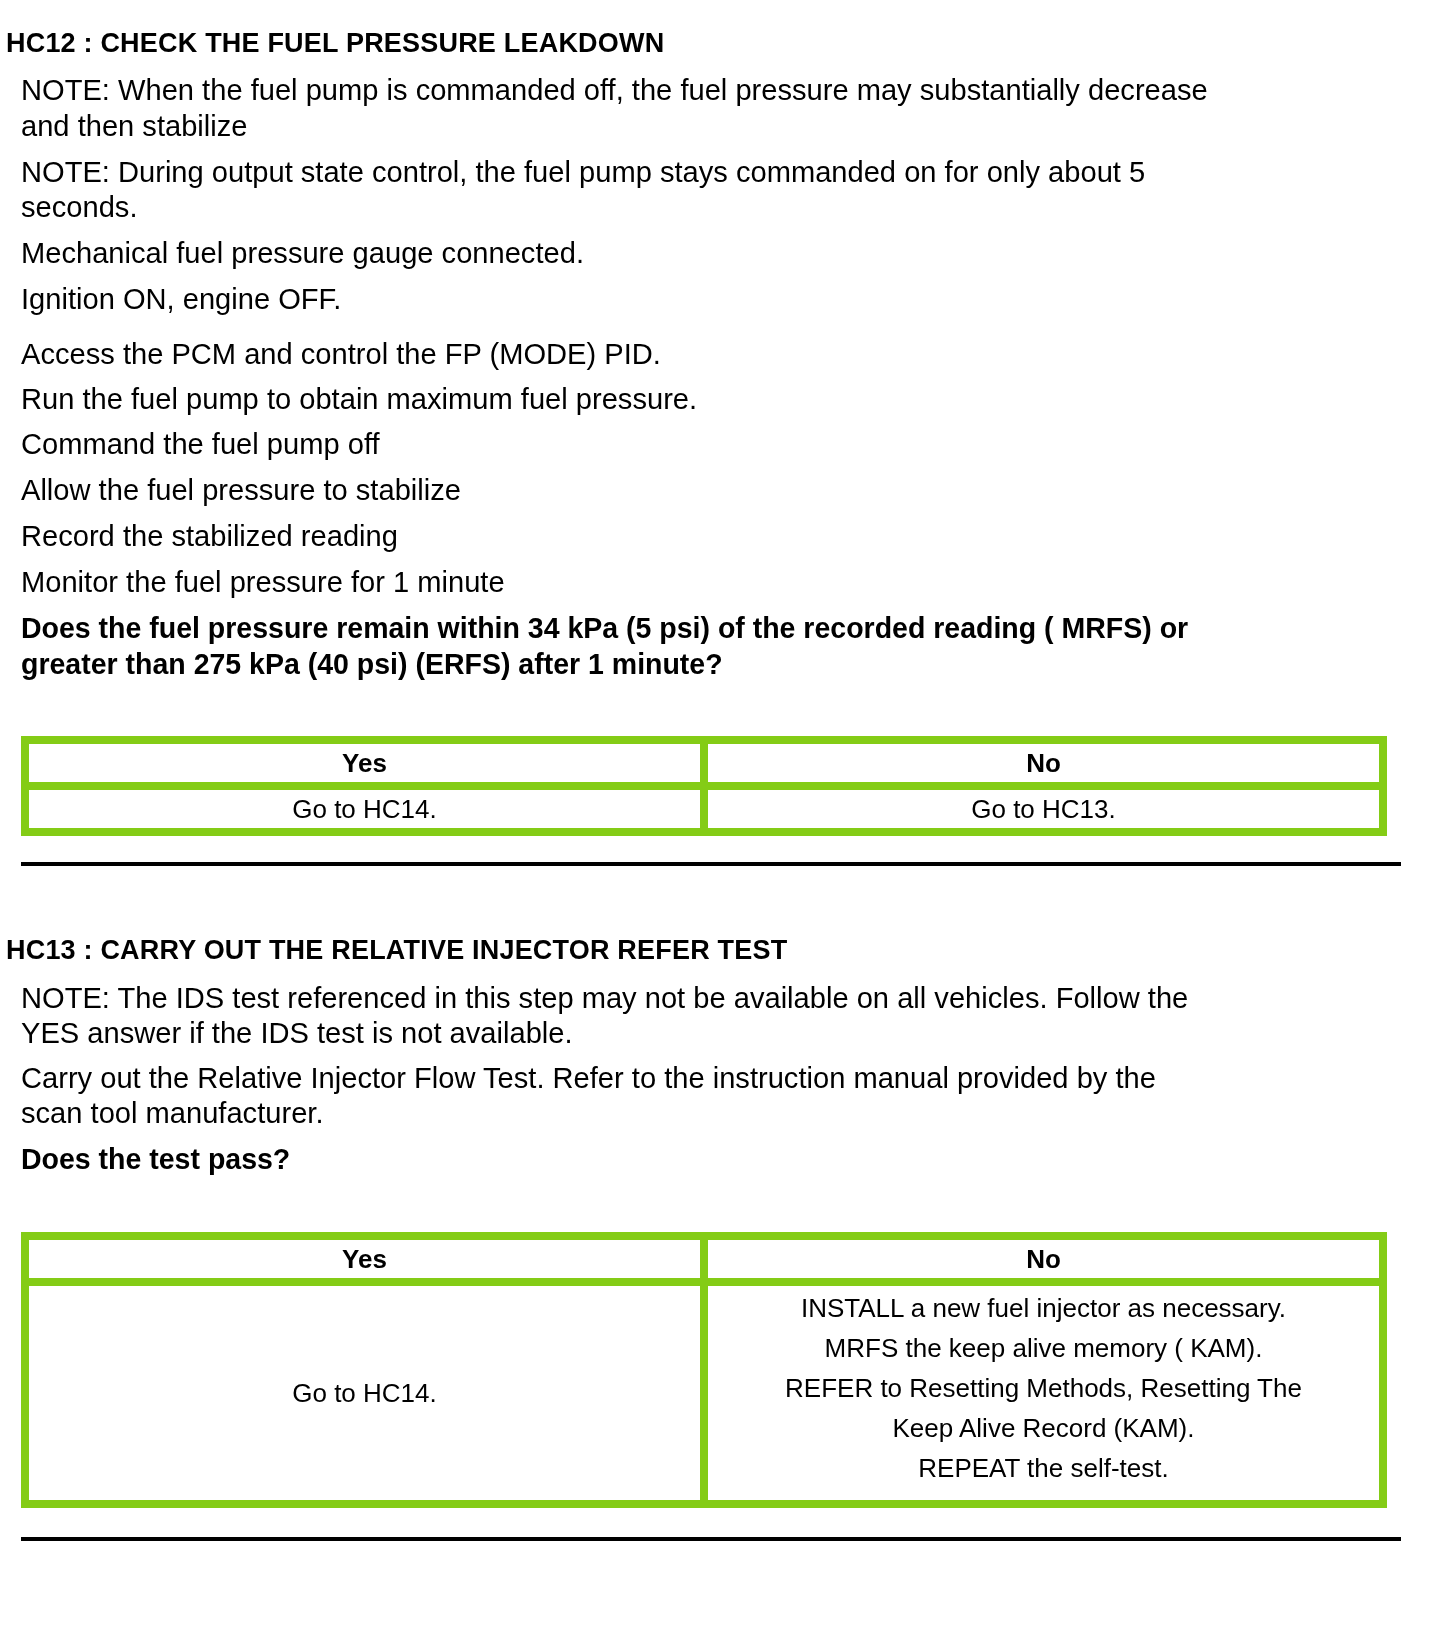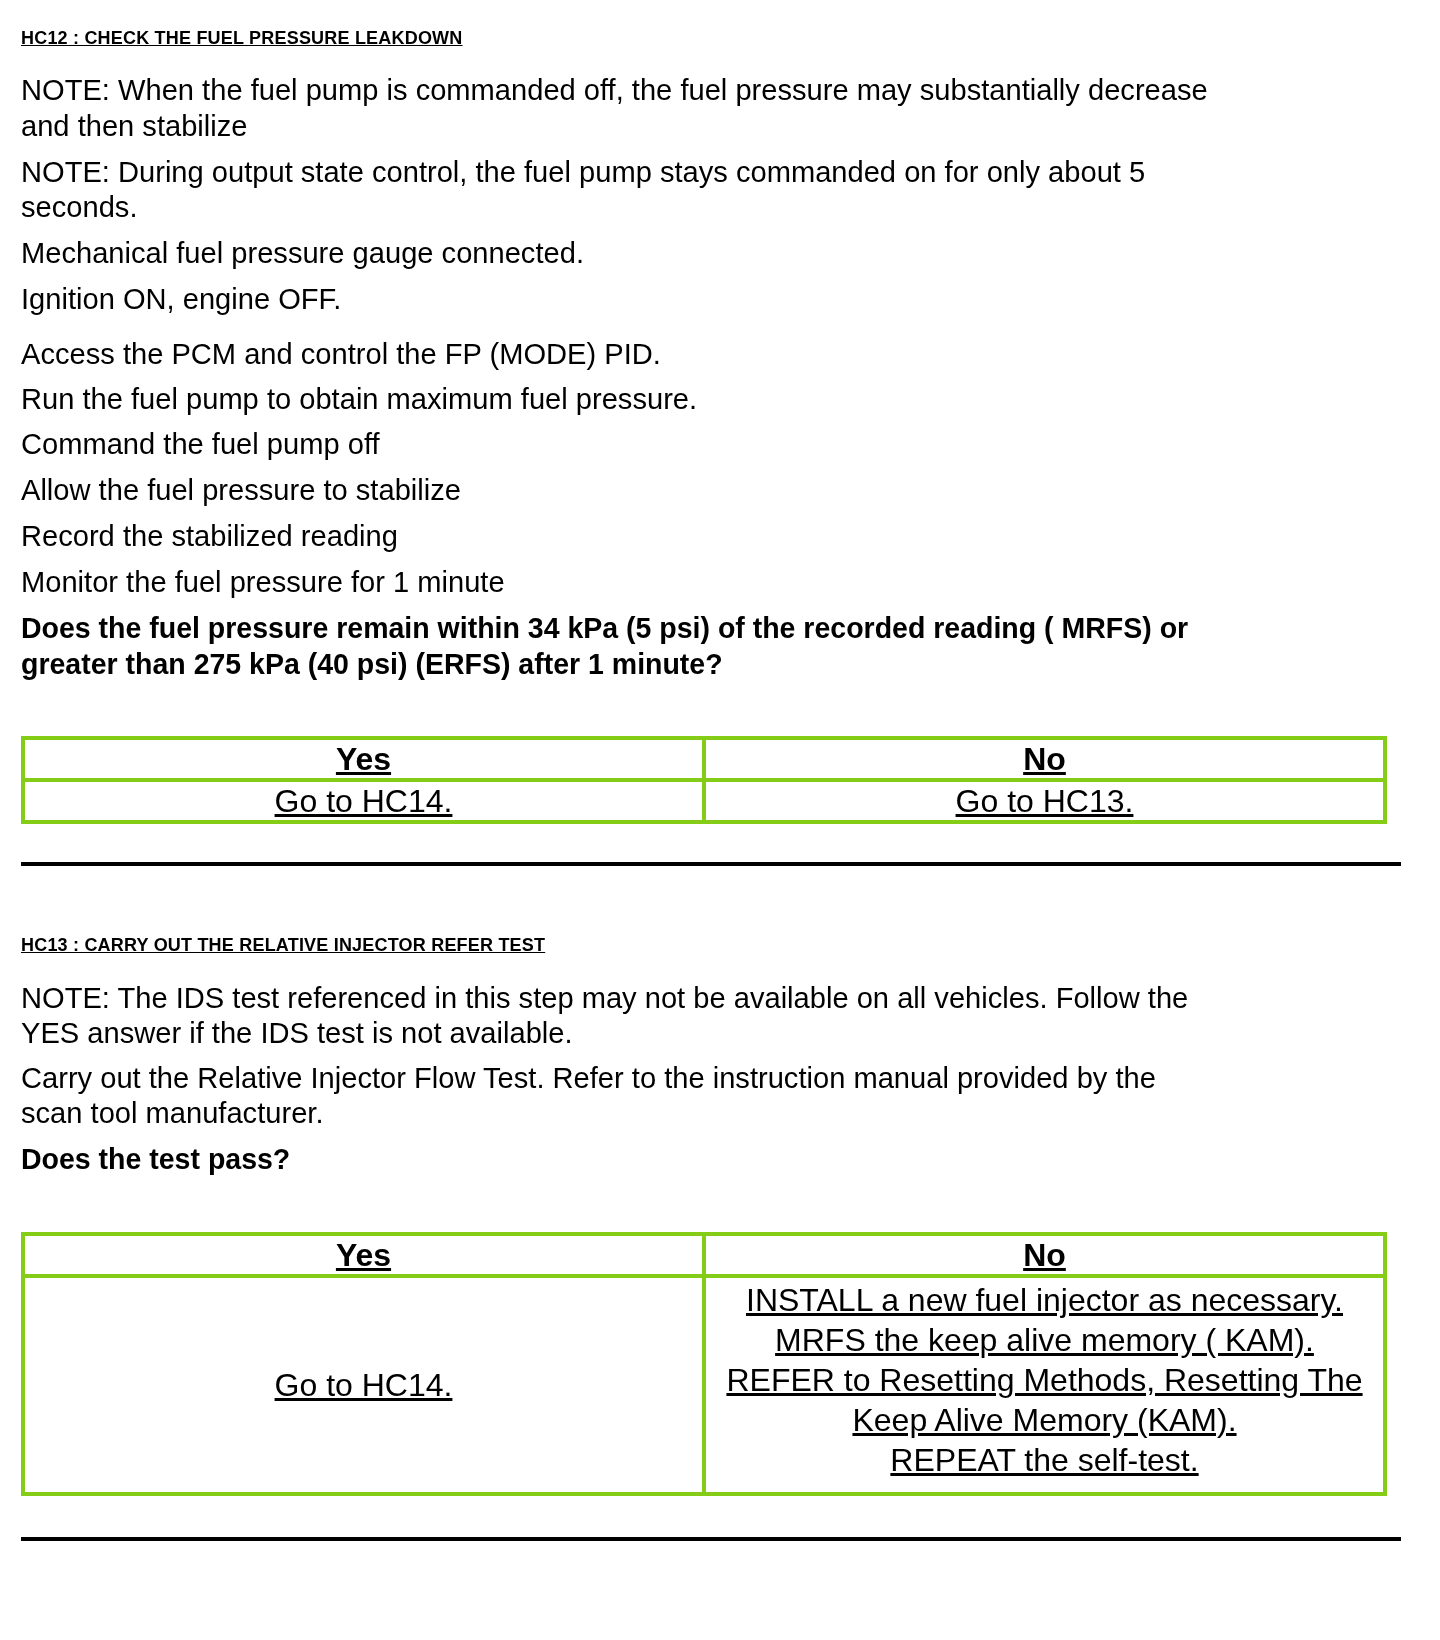--- a/index.html
+++ b/index.html
@@ -1,29 +1,29 @@
 <!DOCTYPE html>
 <html><head>
 <meta charset="utf-8">
 <style>
   html, body { margin: 0; padding: 0; background: #ffffff; }
   body {
     width: 1440px; height: 1640px; position: relative; overflow: hidden;
     font-family: "Liberation Sans", sans-serif; color: #000;
   }
   .abs { position: absolute; }
-  .heading { font-weight: bold; font-size: 18px; left: 21px; letter-spacing: 0.2px; text-decoration: underline; }
+  .heading { font-weight: bold; font-size: 27px; left: 6px; letter-spacing: 0.2px; }
   .p { left: 21px; font-size: 30px; line-height: 36px; white-space: nowrap; transform-origin: left top; transform: scaleX(0.97); }
   .q { left: 21px; font-size: 30px; line-height: 36px; font-weight: bold; white-space: nowrap; transform-origin: left top; transform: scaleX(0.95); }
   table.yn {
     position: absolute; left: 21px; width: 1366px; border-collapse: collapse;
     border: 4px solid #000;
   }
   table.yn td, table.yn th {
-    border: 4px solid #84cc16; font-size: 32px; text-align: center; padding: 0; text-decoration: underline;
+    border: 8px solid #84cc16; font-size: 26px; text-align: center; padding: 0;
   }
   table.yn th { font-weight: bold; height: 38px; }
   table.yn td { font-weight: normal; height: 38px; }
   .rule { position: absolute; left: 21px; width: 1380px; height: 4px; background: #000; }
   .nolist { text-align: left; padding: 2px 8px !important; vertical-align: top; }
   .nolist div { line-height: 40px; white-space: nowrap; }
 </style>
 </head>
 <body>
 
@@ -74,20 +74,20 @@
       <tr>
     <th style="width:50%;">Yes</th>
     <th>No</th>
   </tr>
   <tr>
     <td style="height:214px;">Go to HC14.</td>
     <td class="nolist">
       <div> INSTALL a new fuel injector as necessary.</div>
       <div>MRFS the  keep alive memory ( KAM).</div>
       <div>REFER to Resetting Methods,  Resetting The</div>
-      <div>Keep Alive  Memory (KAM).</div>
+      <div>Keep Alive  Record (KAM).</div>
       <div> REPEAT the self-test.</div>
     </td>
   </tr>
 </tbody>
   </table>
 
 <div class="rule" style="top:1537px;"></div>
 
 </body></html>

